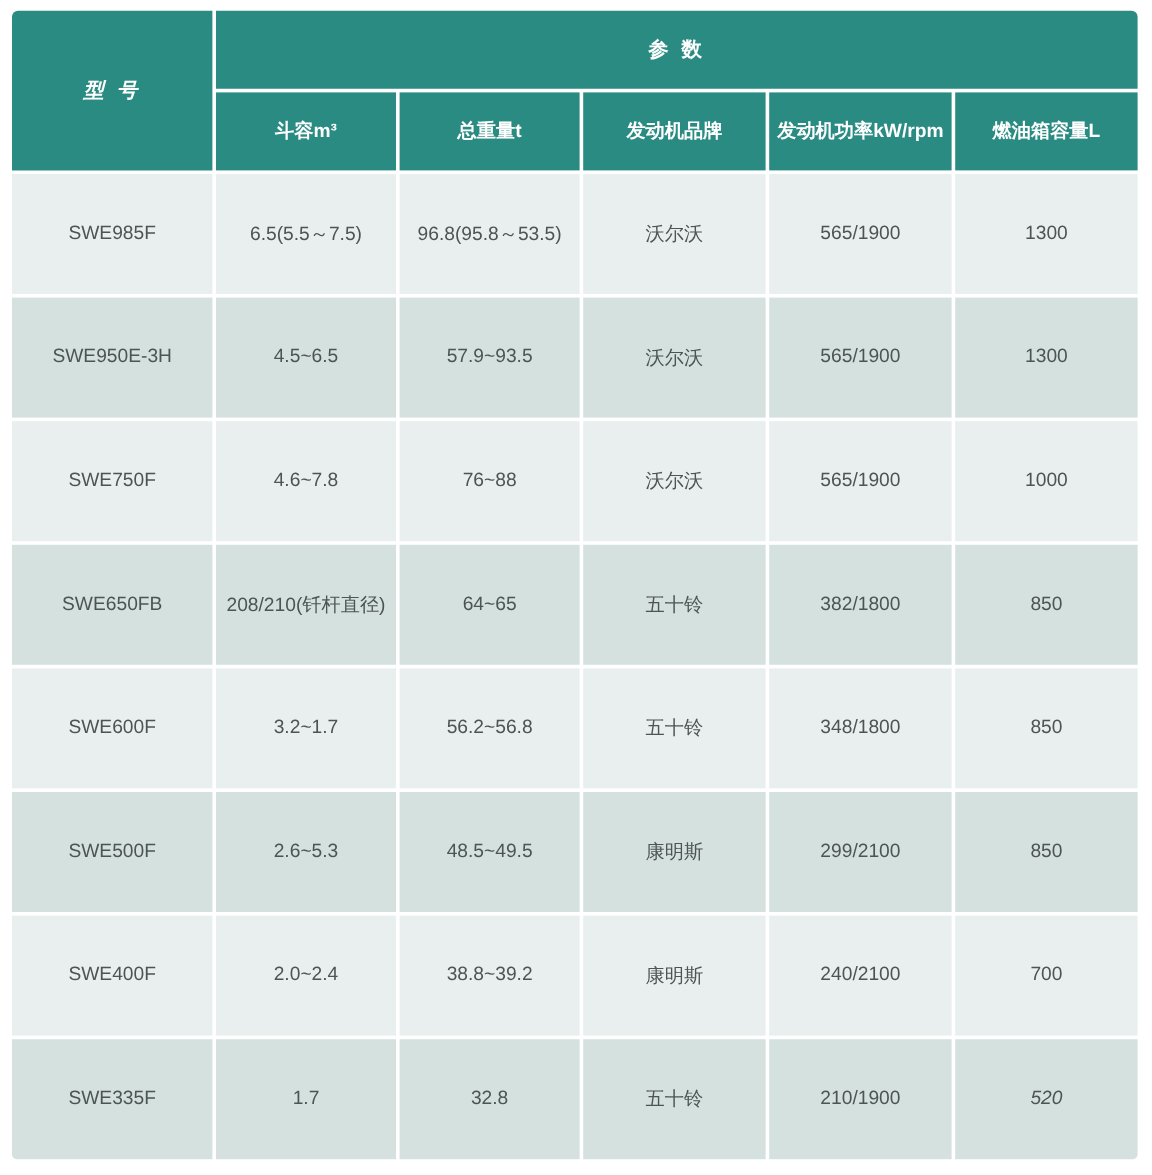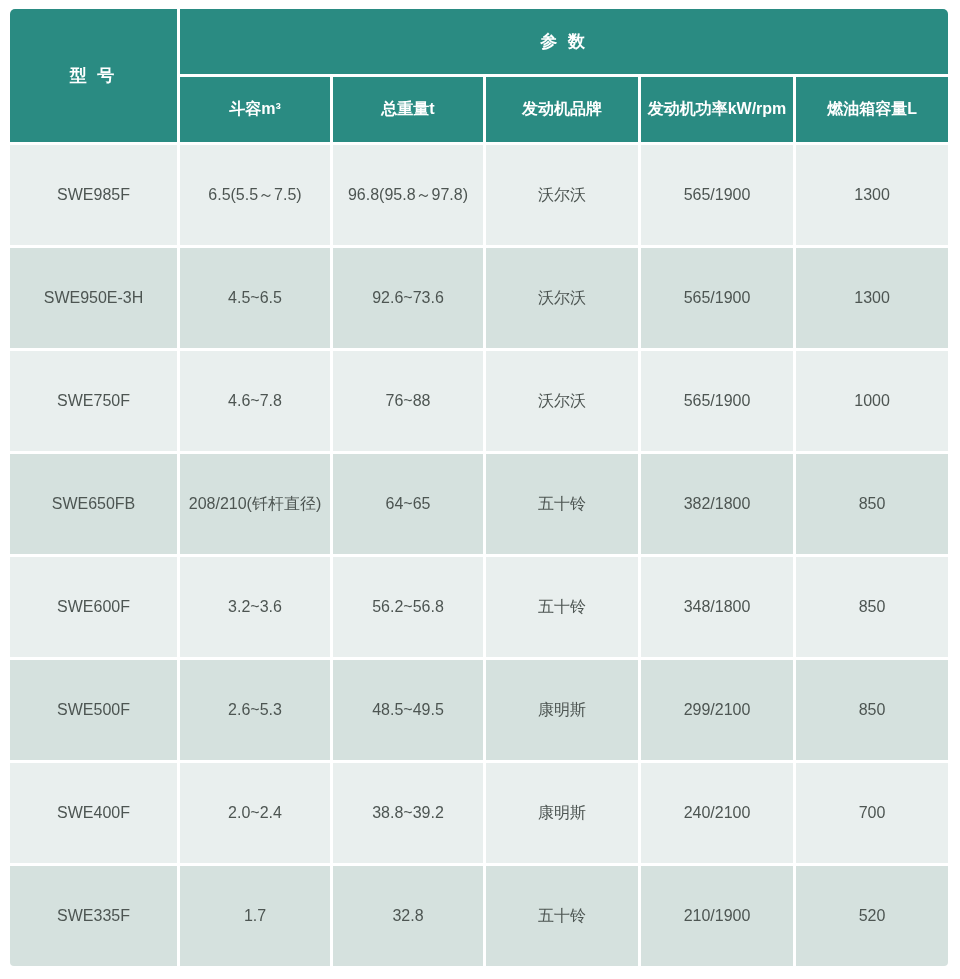--- a/index.html
+++ b/index.html
@@ -36,24 +36,24 @@
     letter-spacing: 3px;
   }
   tr.hdr-row { height: 65px; }
   tbody tr.data-row { height: 100px; border-radius: 11px; }
   td.cell {
     color: #4d5552;
     font-size: 16px;
   }
   tbody tr:nth-child(odd) td.cell { background: #e9efee; }
   tbody tr:nth-child(even) td.cell { background: #d5e1de; }
-  th.corner-tl { border-top-left-radius: 5px; }
+  th.corner-tl { border-top-left-radius: 5px; font-style: italic; }
   th.corner-tr { border-top-right-radius: 5px; }
   tbody tr:last-child td:first-child { border-bottom-left-radius: 4px; }
-  tbody tr:last-child td:last-child { border-bottom-right-radius: 4px; }
+  tbody tr:last-child td:last-child { border-bottom-right-radius: 4px; font-style: italic; }
 </style>
 </head>
 <body>
 
 <table class="spec-table">
   <colgroup>
     <col style="width:167px">
     <col style="width:150px">
     <col style="width:150px">
     <col style="width:152px">
@@ -70,29 +70,29 @@
       <th class="hdr">总重量t</th>
       <th class="hdr">发动机品牌</th>
       <th class="hdr">发动机功率kW/rpm</th>
       <th class="hdr">燃油箱容量L</th>
     </tr>
   </thead>
   <tbody>
     <tr class="data-row">
       <td class="cell">SWE985F</td>
       <td class="cell">6.5(5.5～7.5)</td>
-      <td class="cell">96.8(95.8～97.8)</td>
+      <td class="cell">96.8(95.8～53.5)</td>
       <td class="cell">沃尔沃</td>
       <td class="cell">565/1900</td>
       <td class="cell">1300</td>
     </tr>
     <tr class="data-row">
       <td class="cell">SWE950E-3H</td>
       <td class="cell">4.5~6.5</td>
-      <td class="cell">92.6~73.6</td>
+      <td class="cell">57.9~93.5</td>
       <td class="cell">沃尔沃</td>
       <td class="cell">565/1900</td>
       <td class="cell">1300</td>
     </tr>
     <tr class="data-row">
       <td class="cell">SWE750F</td>
       <td class="cell">4.6~7.8</td>
       <td class="cell">76~88</td>
       <td class="cell">沃尔沃</td>
       <td class="cell">565/1900</td>
@@ -101,21 +101,21 @@
     <tr class="data-row">
       <td class="cell">SWE650FB</td>
       <td class="cell">208/210(钎杆直径)</td>
       <td class="cell">64~65</td>
       <td class="cell">五十铃</td>
       <td class="cell">382/1800</td>
       <td class="cell">850</td>
     </tr>
     <tr class="data-row">
       <td class="cell">SWE600F</td>
-      <td class="cell">3.2~3.6</td>
+      <td class="cell">3.2~1.7</td>
       <td class="cell">56.2~56.8</td>
       <td class="cell">五十铃</td>
       <td class="cell">348/1800</td>
       <td class="cell">850</td>
     </tr>
     <tr class="data-row">
       <td class="cell">SWE500F</td>
       <td class="cell">2.6~5.3</td>
       <td class="cell">48.5~49.5</td>
       <td class="cell">康明斯</td>

